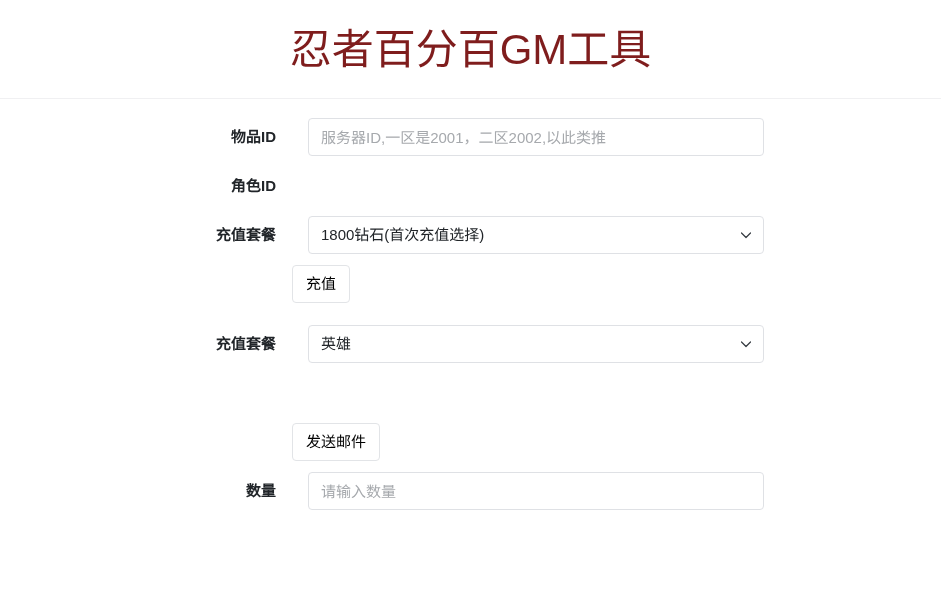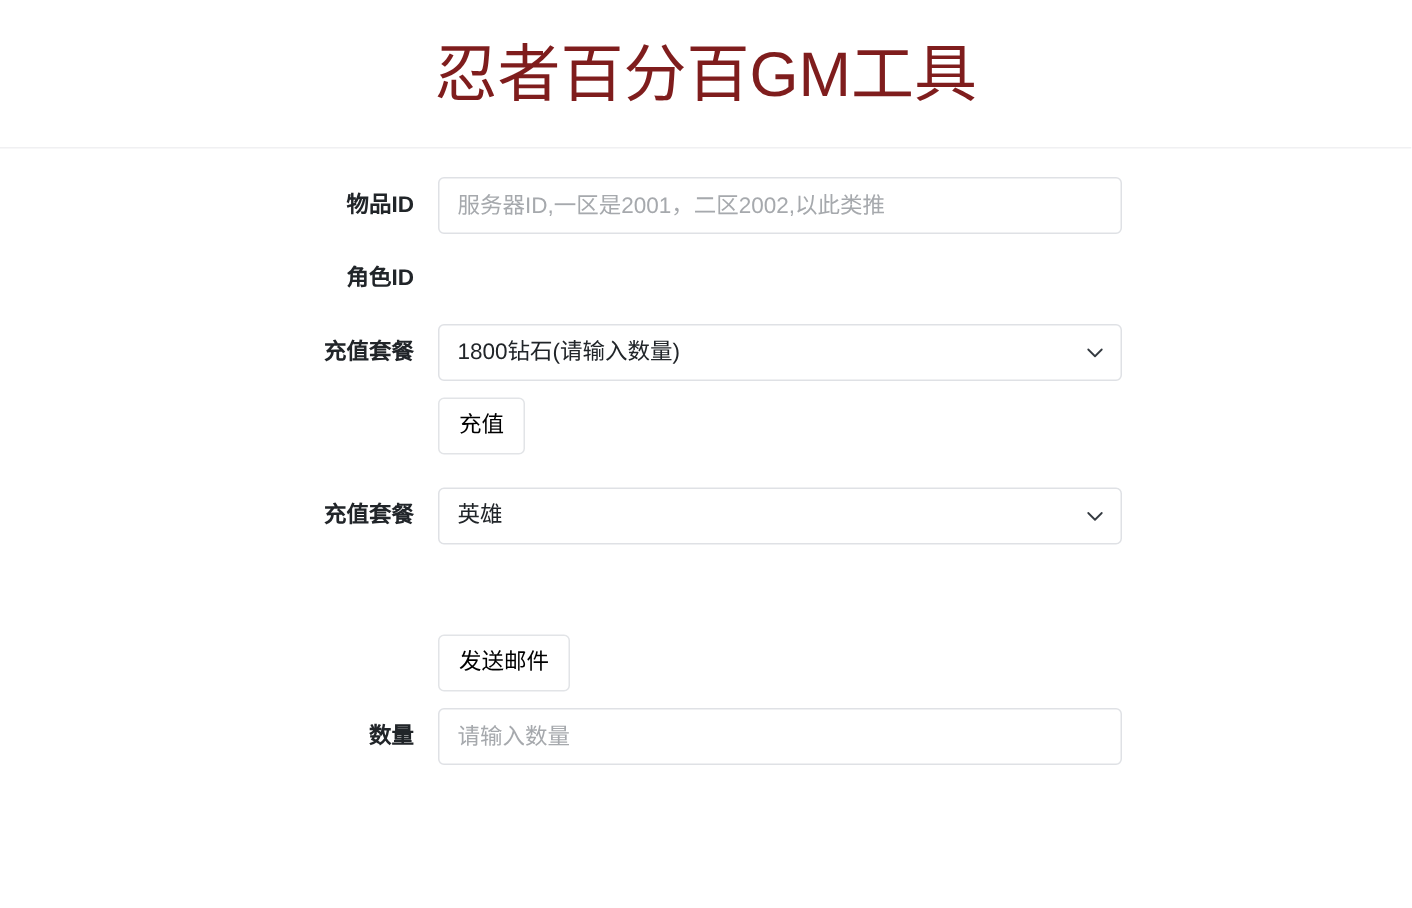--- a/index.html
+++ b/index.html
@@ -55,20 +55,21 @@
     text-align: right;
     font-size: 15px;
     font-weight: bold;
     color: #212529;
     line-height: 38px;
     white-space: nowrap;
   }
   .field-wrap {
     width: 500px;
     position: relative;
+    margin-left: 16px;
   }
 
   .text-input {
     box-sizing: border-box;
     width: 456px;
     height: 38px;
     padding: 6px 12px;
     font-family: "Liberation Sans", "DejaVu Sans", sans-serif;
     font-size: 15px;
     line-height: 1.5;
@@ -154,21 +155,21 @@
   </div>
 
   <div class="form-row">
     <div class="form-label">角色ID</div>
   </div>
 
   <div class="form-row">
     <div class="form-label">充值套餐</div>
     <div class="field-wrap">
       <div class="select-box">
-        <span>1800钻石(请输入数量)</span>
+        <span>1800钻石(首次充值选择)</span>
         <svg class="chevron-down-icon" viewBox="0 0 12 12">
           <path d="M1.5 4 L6 8.5 L10.5 4" fill="none" stroke="#343a40" stroke-width="1.2" stroke-linecap="round" stroke-linejoin="round"></path>
         </svg>
       </div>
     </div>
   </div>
 
   <div class="form-row row-button">
     <button class="gm-button btn-offset">充值</button>
   </div>

